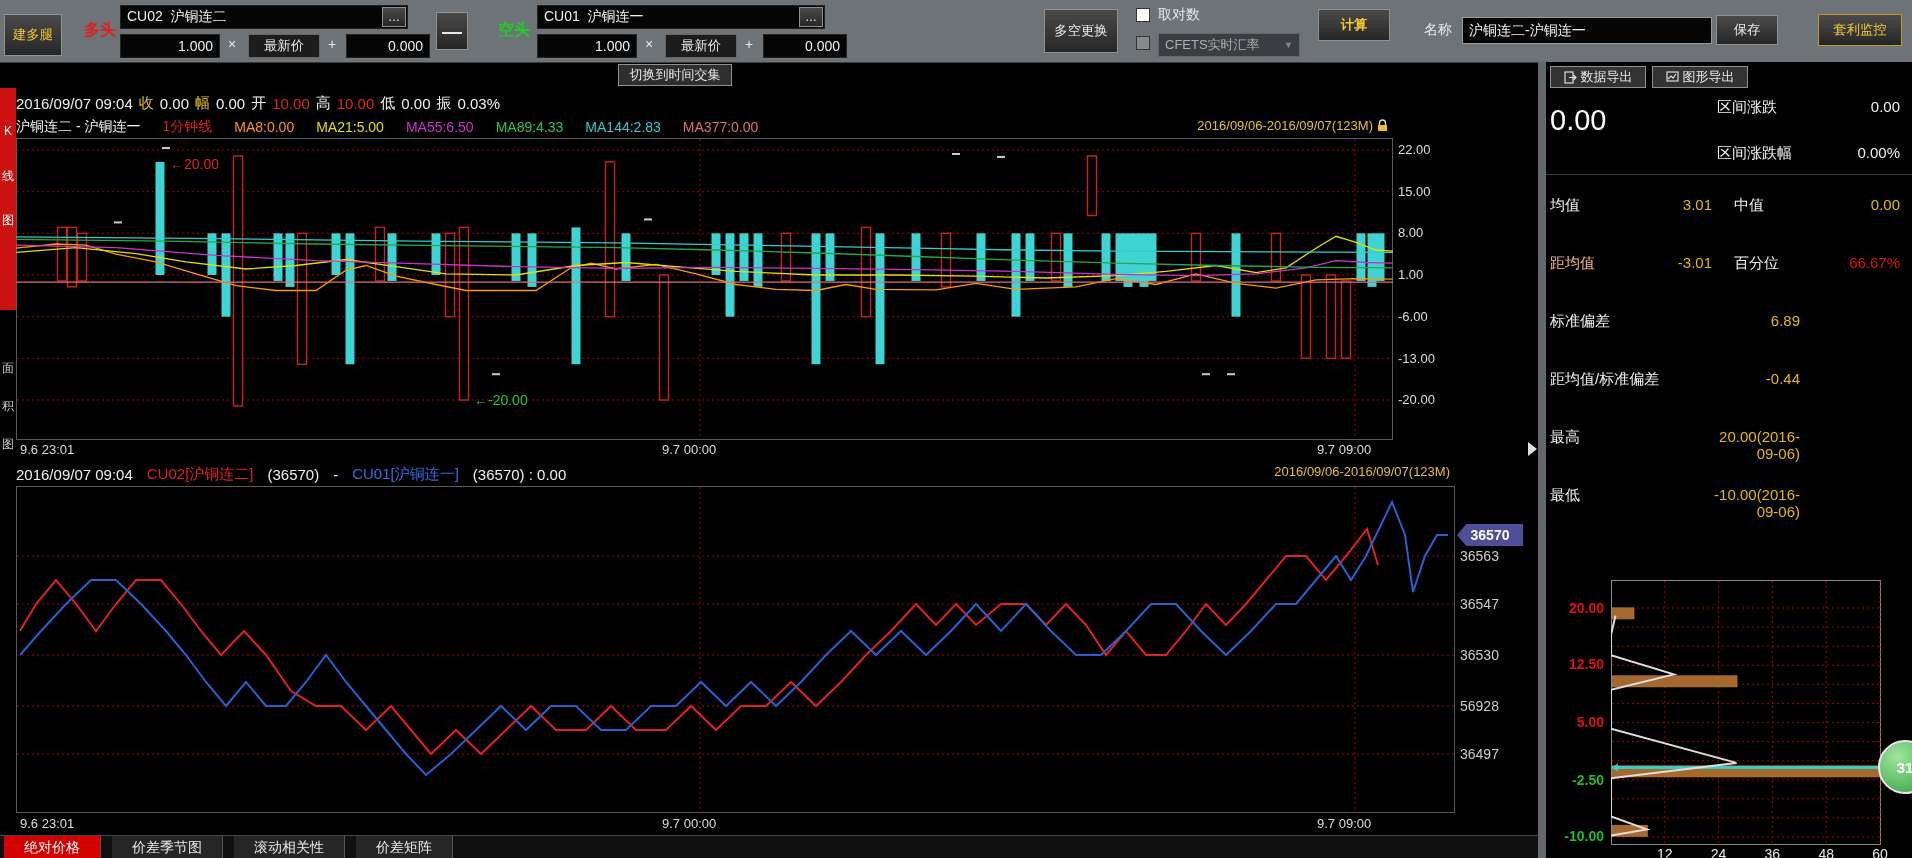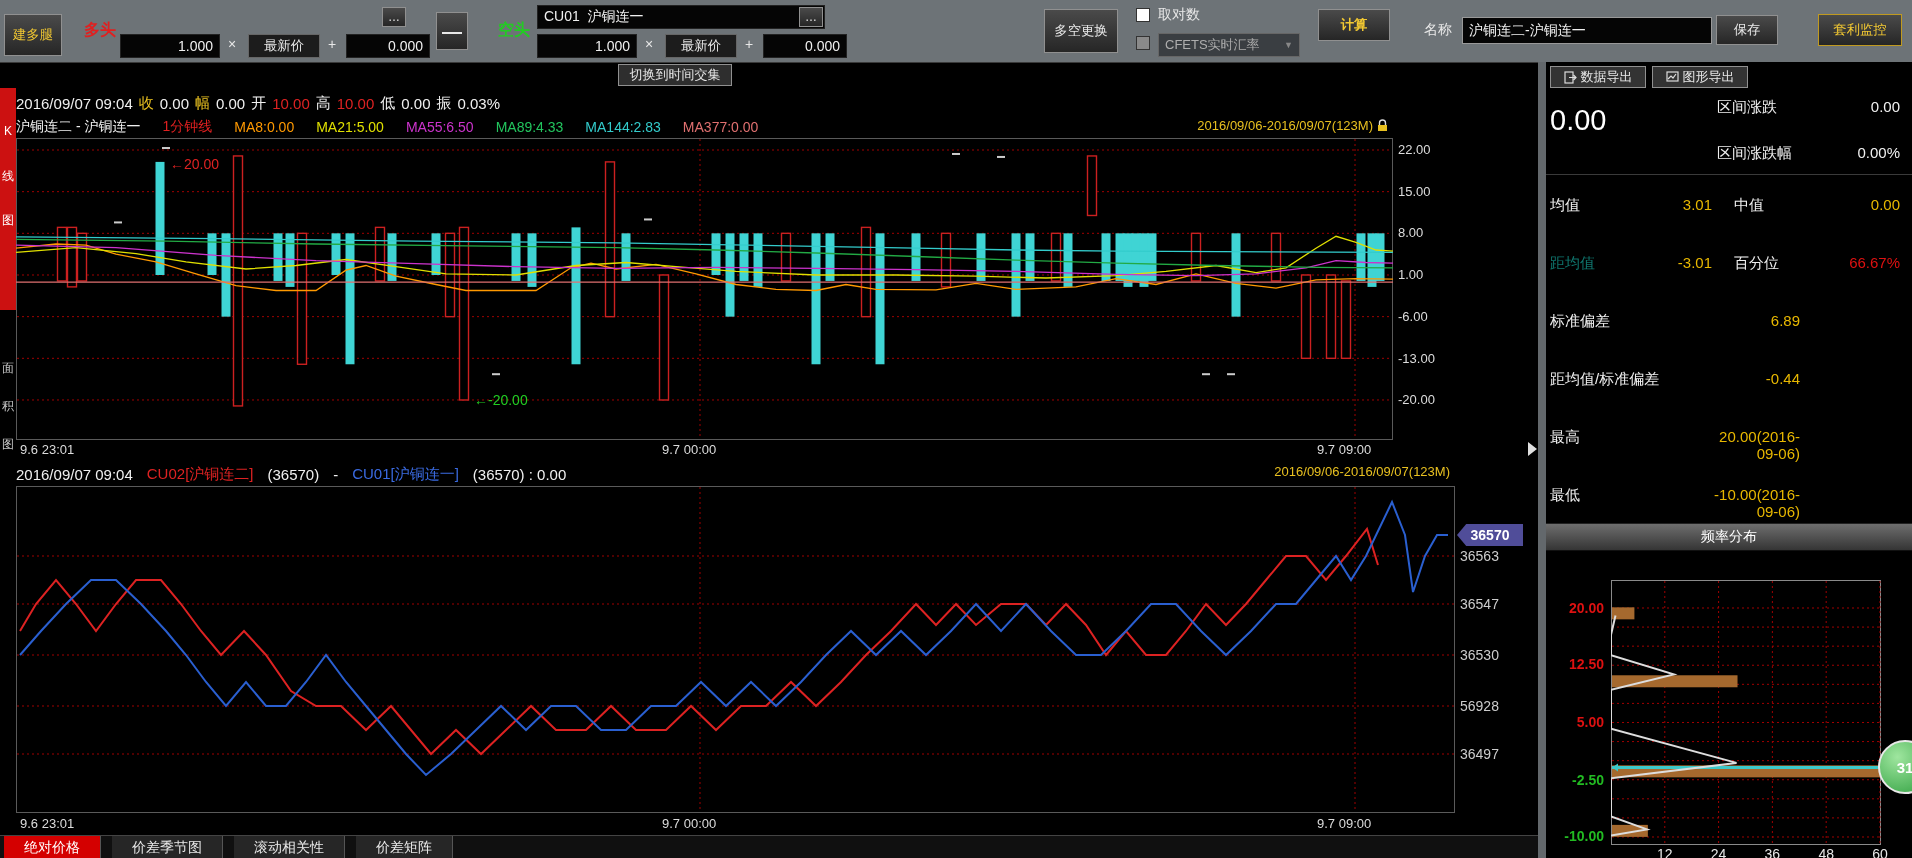--- a/index.html
+++ b/index.html
@@ -44,20 +44,21 @@
 </style>
 </head>
 <body>
 
 <div id="root">
 
   <div class="toolbar">
     <button class="tbtn yellow" style="left:4px;top:14px;width:58px;height:42px;">建多腿</button>
     <span class="lbl" style="left:84px;top:20px;color:#e02020;font-weight:bold;font-size:16px;">多头</span>
 
+    <input class="tin" style="left: 120px; top: 5px; width: 288px; height: 24px;" value="CU02  沪铜连二">
     <button class="tbtn" style="left:382px;top:7px;width:24px;height:20px;font-size:12px;">…</button>
     <input class="tin num" style="left: 120px; top: 34px; width: 100px; height: 24px;" value="1.000">
     <span class="lbl" style="left:228px;top:36px;">×</span>
     <button class="tbtn" style="left:248px;top:34px;width:72px;height:24px;background:#1c1c1c;border:1px solid #666;">最新价</button>
     <span class="lbl" style="left:328px;top:36px;">+</span>
     <input class="tin num" style="left: 346px; top: 34px; width: 84px; height: 24px;" value="0.000">
 
     <button class="tbtn" style="left:436px;top:12px;width:32px;height:38px;font-size:20px;font-weight:bold;">—</button>
     <span class="lbl" style="left:498px;top:20px;color:#22cc22;font-weight:bold;font-size:16px;">空头</span>
 
@@ -266,34 +267,33 @@
     <div id="rp-rows" class="abs" style="left:0;top:0;width:366px;height:520px;"></div>
     <div class="abs" style="left:0;top:112px;width:366px;border-top:1px solid #3a3a3a;"></div>
   <div style="position: absolute; left: 171px; top: 36px; font-size: 15px; color: rgb(240, 240, 240);">区间涨跌</div>
       <div style="position: absolute; left: 254px; top: 36px; width: 100px; text-align: right; font-size: 15px; color: rgb(240, 240, 240);">0.00</div>
       <div style="position: absolute; left: 171px; top: 82px; font-size: 15px; color: rgb(240, 240, 240);">区间涨跌幅</div>
       <div style="position: absolute; left: 254px; top: 82px; width: 100px; text-align: right; font-size: 15px; color: rgb(240, 240, 240);">0.00%</div>
       <div style="position: absolute; left: 4px; top: 134px; font-size: 15px; color: rgb(240, 240, 240);">均值</div>
       <div style="position: absolute; left: 66px; top: 134px; width: 100px; text-align: right; font-size: 15px; color: rgb(232, 184, 0);">3.01</div>
       <div style="position: absolute; left: 188px; top: 134px; font-size: 15px; color: rgb(240, 240, 240);">中值</div>
       <div style="position: absolute; left: 254px; top: 134px; width: 100px; text-align: right; font-size: 15px; color: rgb(232, 184, 0);">0.00</div>
-      <div style="position: absolute; left: 4px; top: 192px; font-size: 15px; color: #0f766e;">距均值</div>
+      <div style="position: absolute; left: 4px; top: 192px; font-size: 15px; color: #fdba74;">距均值</div>
       <div style="position: absolute; left: 66px; top: 192px; width: 100px; text-align: right; font-size: 15px; color: rgb(232, 184, 0);">-3.01</div>
       <div style="position: absolute; left: 188px; top: 192px; font-size: 15px; color: rgb(240, 240, 240);">百分位</div>
       <div style="position: absolute; left: 254px; top: 192px; width: 100px; text-align: right; font-size: 15px; color: rgb(221, 17, 17);">66.67%</div>
       <div style="position: absolute; left: 4px; top: 250px; font-size: 15px; color: rgb(240, 240, 240);">标准偏差</div>
       <div style="position: absolute; left: 154px; top: 250px; width: 100px; text-align: right; font-size: 15px; color: rgb(232, 184, 0);">6.89</div>
       <div style="position: absolute; left: 4px; top: 308px; font-size: 15px; color: rgb(240, 240, 240);">距均值/标准偏差</div>
       <div style="position: absolute; left: 154px; top: 308px; width: 100px; text-align: right; font-size: 15px; color: rgb(232, 184, 0);">-0.44</div>
       <div style="position: absolute; left: 4px; top: 366px; font-size: 15px; color: rgb(240, 240, 240);">最高</div>
       <div style="position: absolute; left: 154px; top: 366px; width: 100px; text-align: right; font-size: 15px; color: rgb(232, 184, 0);">20.00(2016-09-06)</div>
       <div style="position: absolute; left: 4px; top: 424px; font-size: 15px; color: rgb(240, 240, 240);">最低</div>
       <div style="position: absolute; left: 154px; top: 424px; width: 100px; text-align: right; font-size: 15px; color: rgb(232, 184, 0);">-10.00(2016-09-06)</div>
     </div>
-  <div class="freq">频率分布</div>
   <svg id="hist-svg" class="abs" style="left:1611px;top:580px;" width="292" height="268">
       <rect x="0.5" y="0.5" width="269" height="264" fill="none" stroke="#8a8a8a"></rect>
       <line x1="1" y1="28" x2="269" y2="28" stroke="#a00000" stroke-width="1" stroke-dasharray="2,3"></line>
       <line x1="1" y1="47.082499999999996" x2="269" y2="47.082499999999996" stroke="#a00000" stroke-width="1" stroke-dasharray="2,3"></line>
       <line x1="1" y1="66.16499999999999" x2="269" y2="66.16499999999999" stroke="#a00000" stroke-width="1" stroke-dasharray="2,3"></line>
       <line x1="1" y1="85.2475" x2="269" y2="85.2475" stroke="#a00000" stroke-width="1" stroke-dasharray="2,3"></line>
       <line x1="1" y1="104.33" x2="269" y2="104.33" stroke="#a00000" stroke-width="1" stroke-dasharray="2,3"></line>
       <line x1="1" y1="123.4125" x2="269" y2="123.4125" stroke="#a00000" stroke-width="1" stroke-dasharray="2,3"></line>
       <line x1="1" y1="142.495" x2="269" y2="142.495" stroke="#a00000" stroke-width="1" stroke-dasharray="2,3"></line>
       <line x1="1" y1="161.5775" x2="269" y2="161.5775" stroke="#a00000" stroke-width="1" stroke-dasharray="2,3"></line>

